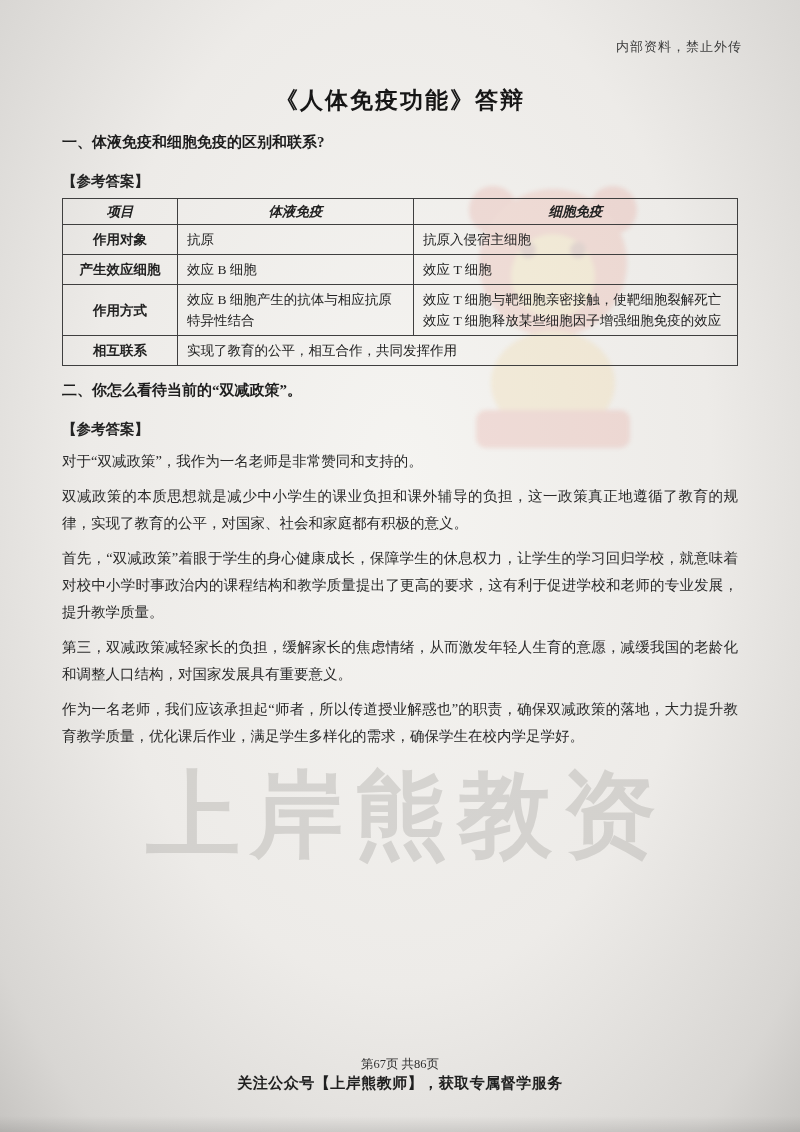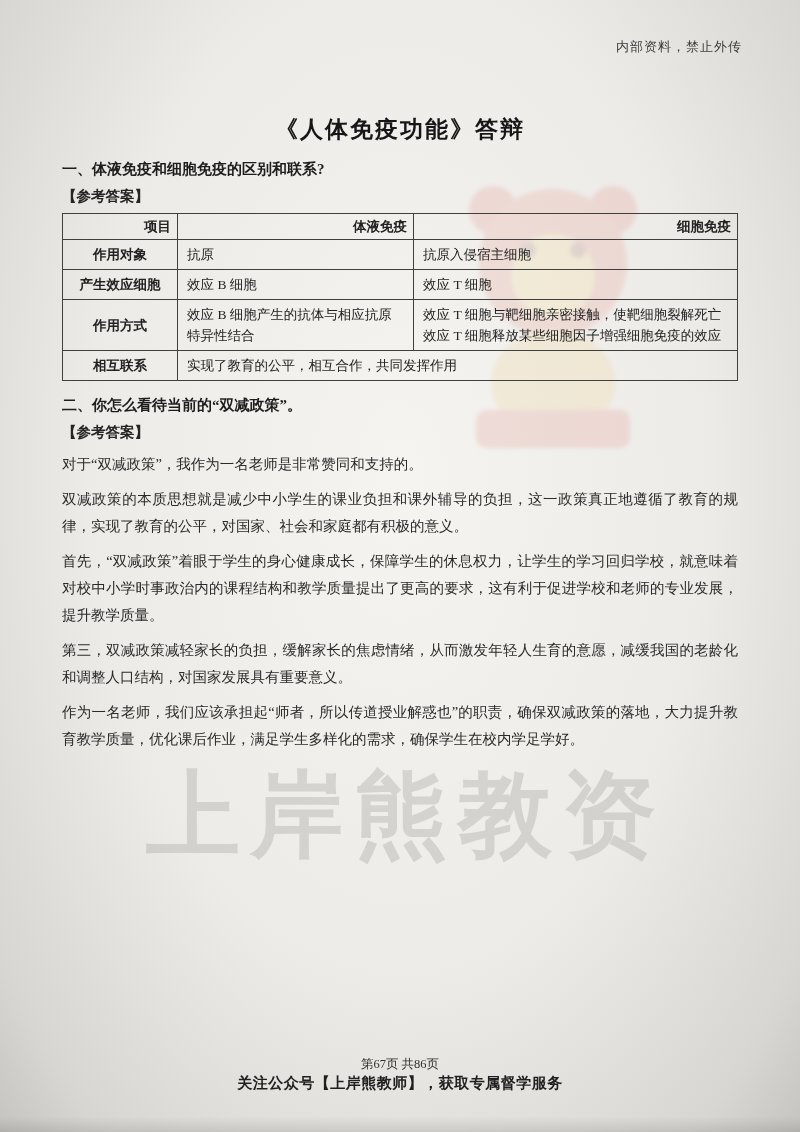--- a/index.html
+++ b/index.html
@@ -14,43 +14,43 @@
     position:relative;width:800px;height:1132px;
     background:radial-gradient(ellipse at 50% 42%, #f5f4f1 0%, #edebe8 55%, #d8d6d3 88%, #c6c4c1 100%);
     overflow:hidden;
   }
   .sheet{position:absolute;inset:0;padding:0 62px;box-sizing:border-box;}
   .confidential{
     position:absolute;top:38px;right:58px;
     font-size:13px;color:#3c3c3c;letter-spacing:1px;
   }
   .title{
-    margin:0;padding-top:114px;
+    margin:16px;padding-top:69px;
     text-align:center;font-size:23px;font-weight:bold;color:#161616;
     letter-spacing:2px;
   }
   .q-heading{
     font-size:15px;font-weight:bold;color:#1d1d1d;
     margin-top:14px;line-height:20px;
   }
   .answer-label{
     font-size:14.5px;font-weight:bold;color:#242424;
-    margin-top:7px;line-height:20px;
+    margin-top:19px;line-height:20px;
   }
   table.cmp{
     width:100%;border-collapse:collapse;margin-top:7px;
     font-size:13.5px;color:#222;
     background:transparent;position:relative;z-index:2;
   }
   table.cmp th, table.cmp td{
     border:1px solid #3f3f3f;
     padding:4px 9px;vertical-align:middle;
     line-height:21px;
   }
-  table.cmp th{font-weight:bold;text-align:right;padding:2px 6px;}
+  table.cmp th{font-weight:bold;text-align:center;padding:2px 6px;font-style:italic;}
   td.rowlabel{font-weight:bold;text-align:center;width:96px;}
   col.c2{width:236px;}
   td.tall{padding-top:7px;padding-bottom:7px;}
   .para-block{margin-top:9px;position:relative;z-index:2;}
   .para{
     font-size:14.5px;line-height:27px;text-align:justify;
     margin:8px 0 1px 0;color:#2a2a2a;
   }
   .brand-watermark{
     position:absolute;left:0;right:0;top:752px;

